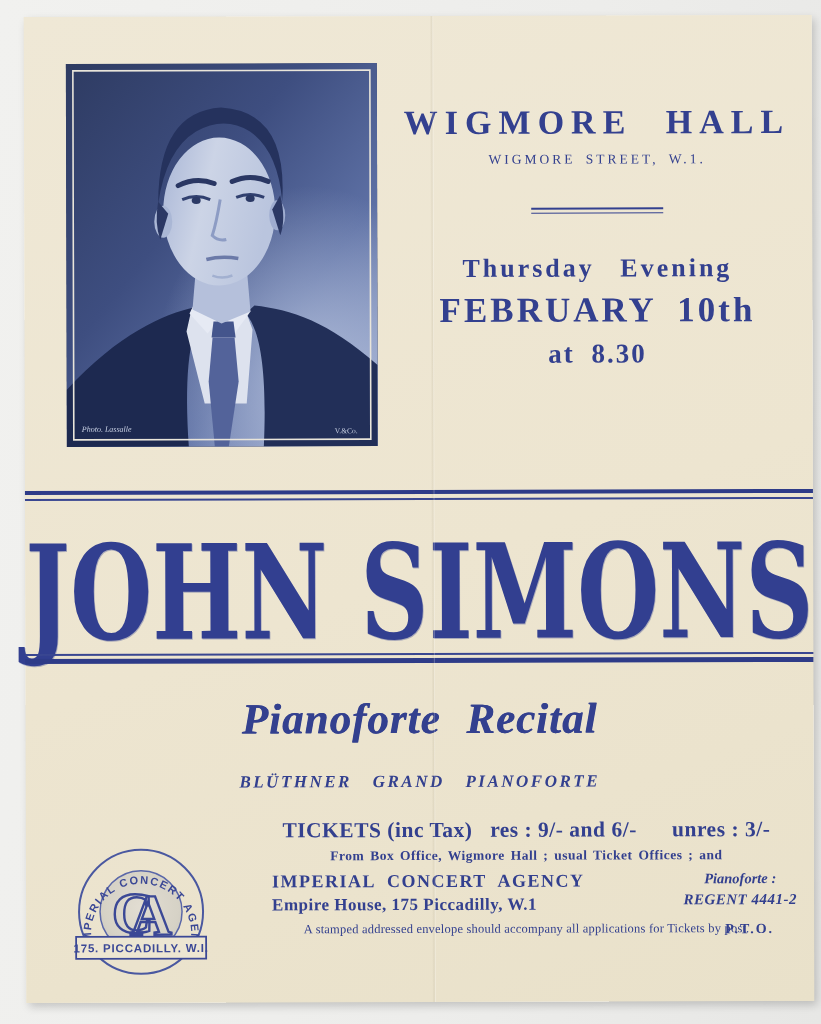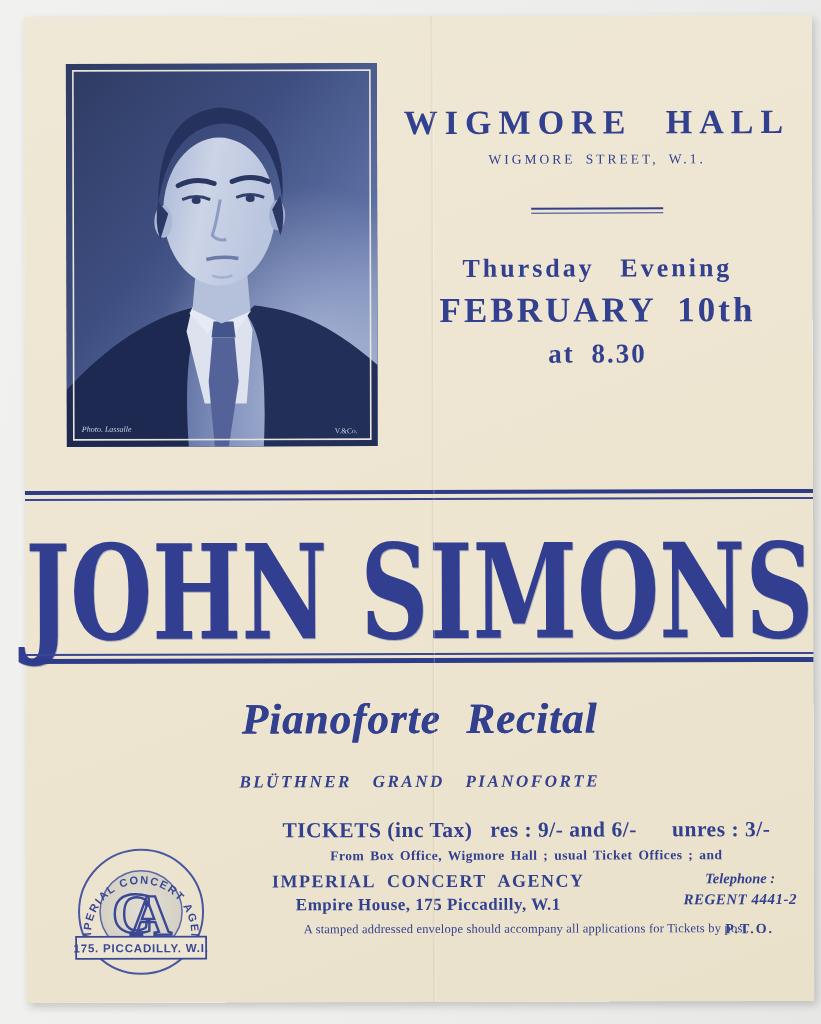--- a/index.html
+++ b/index.html
@@ -71,21 +71,21 @@
     position:absolute;left:0;top:756px;width:100%;text-align:center;
     font-size:17px;font-weight:bold;font-style:italic;letter-spacing:2.5px;word-spacing:14px;
   }
   
   .tickets{position:absolute;left:228px;top:802px;width:545px;}
   .tickets-line{font-size:21.5px;font-weight:bold;text-align:center;white-space:pre;letter-spacing:0.5px;}
   .tickets-from{margin-top:5px;font-size:13.5px;font-weight:bold;text-align:center;letter-spacing:0.5px;word-spacing:2px;}
   .agency-row{margin-top:7px;display:flex;justify-content:space-between;align-items:flex-start;}
   .agency-left{text-align:left;padding-left:18px;}
   .agency-name{font-size:18px;font-weight:bold;letter-spacing:1.5px;word-spacing:6px;}
-  .agency-address{font-size:17px;font-weight:bold;margin-top:3px;letter-spacing:0.5px;text-align:center;}
+  .agency-address{font-size:17px;font-weight:bold;margin-top:3px;letter-spacing:0.5px;}
   .agency-right{text-align:center;padding-right:2px;}
   .tel-label{font-size:14.5px;font-weight:bold;font-style:italic;}
   .tel-number{font-size:15px;font-weight:bold;font-style:italic;margin-top:4px;letter-spacing:0.5px;}
   .postal-note{margin-top:7px;font-size:12.5px;text-align:center;letter-spacing:0.2px;}
   .pto{
     position:absolute;right:40px;top:906px;font-size:14px;font-weight:bold;letter-spacing:2px;
   }
   
   .logo{position:absolute;left:42px;top:828px;width:146px;height:154px;}
   .logo svg{display:block;width:100%;height:100%;}
@@ -190,21 +190,21 @@
 
   <div class="tickets">
     <div class="tickets-line">TICKETS (inc Tax)   res : 9/- and 6/-      unres : 3/-</div>
     <div class="tickets-from">From Box Office, Wigmore Hall ; usual Ticket Offices ; and</div>
     <div class="agency-row">
       <div class="agency-left">
         <div class="agency-name">IMPERIAL CONCERT AGENCY</div>
         <div class="agency-address">Empire House, 175 Piccadilly, W.1</div>
       </div>
       <div class="agency-right">
-        <div class="tel-label">Telephone :</div>
+        <div class="tel-label">Pianoforte :</div>
         <div class="tel-number">REGENT 4441-2</div>
       </div>
     </div>
     <div class="postal-note">A stamped addressed envelope should accompany all applications for Tickets by post.</div>
   </div>
 
   <div class="pto">P.T.O.</div>
 
   <div class="logo">
     <svg viewBox="0 0 146 154">

